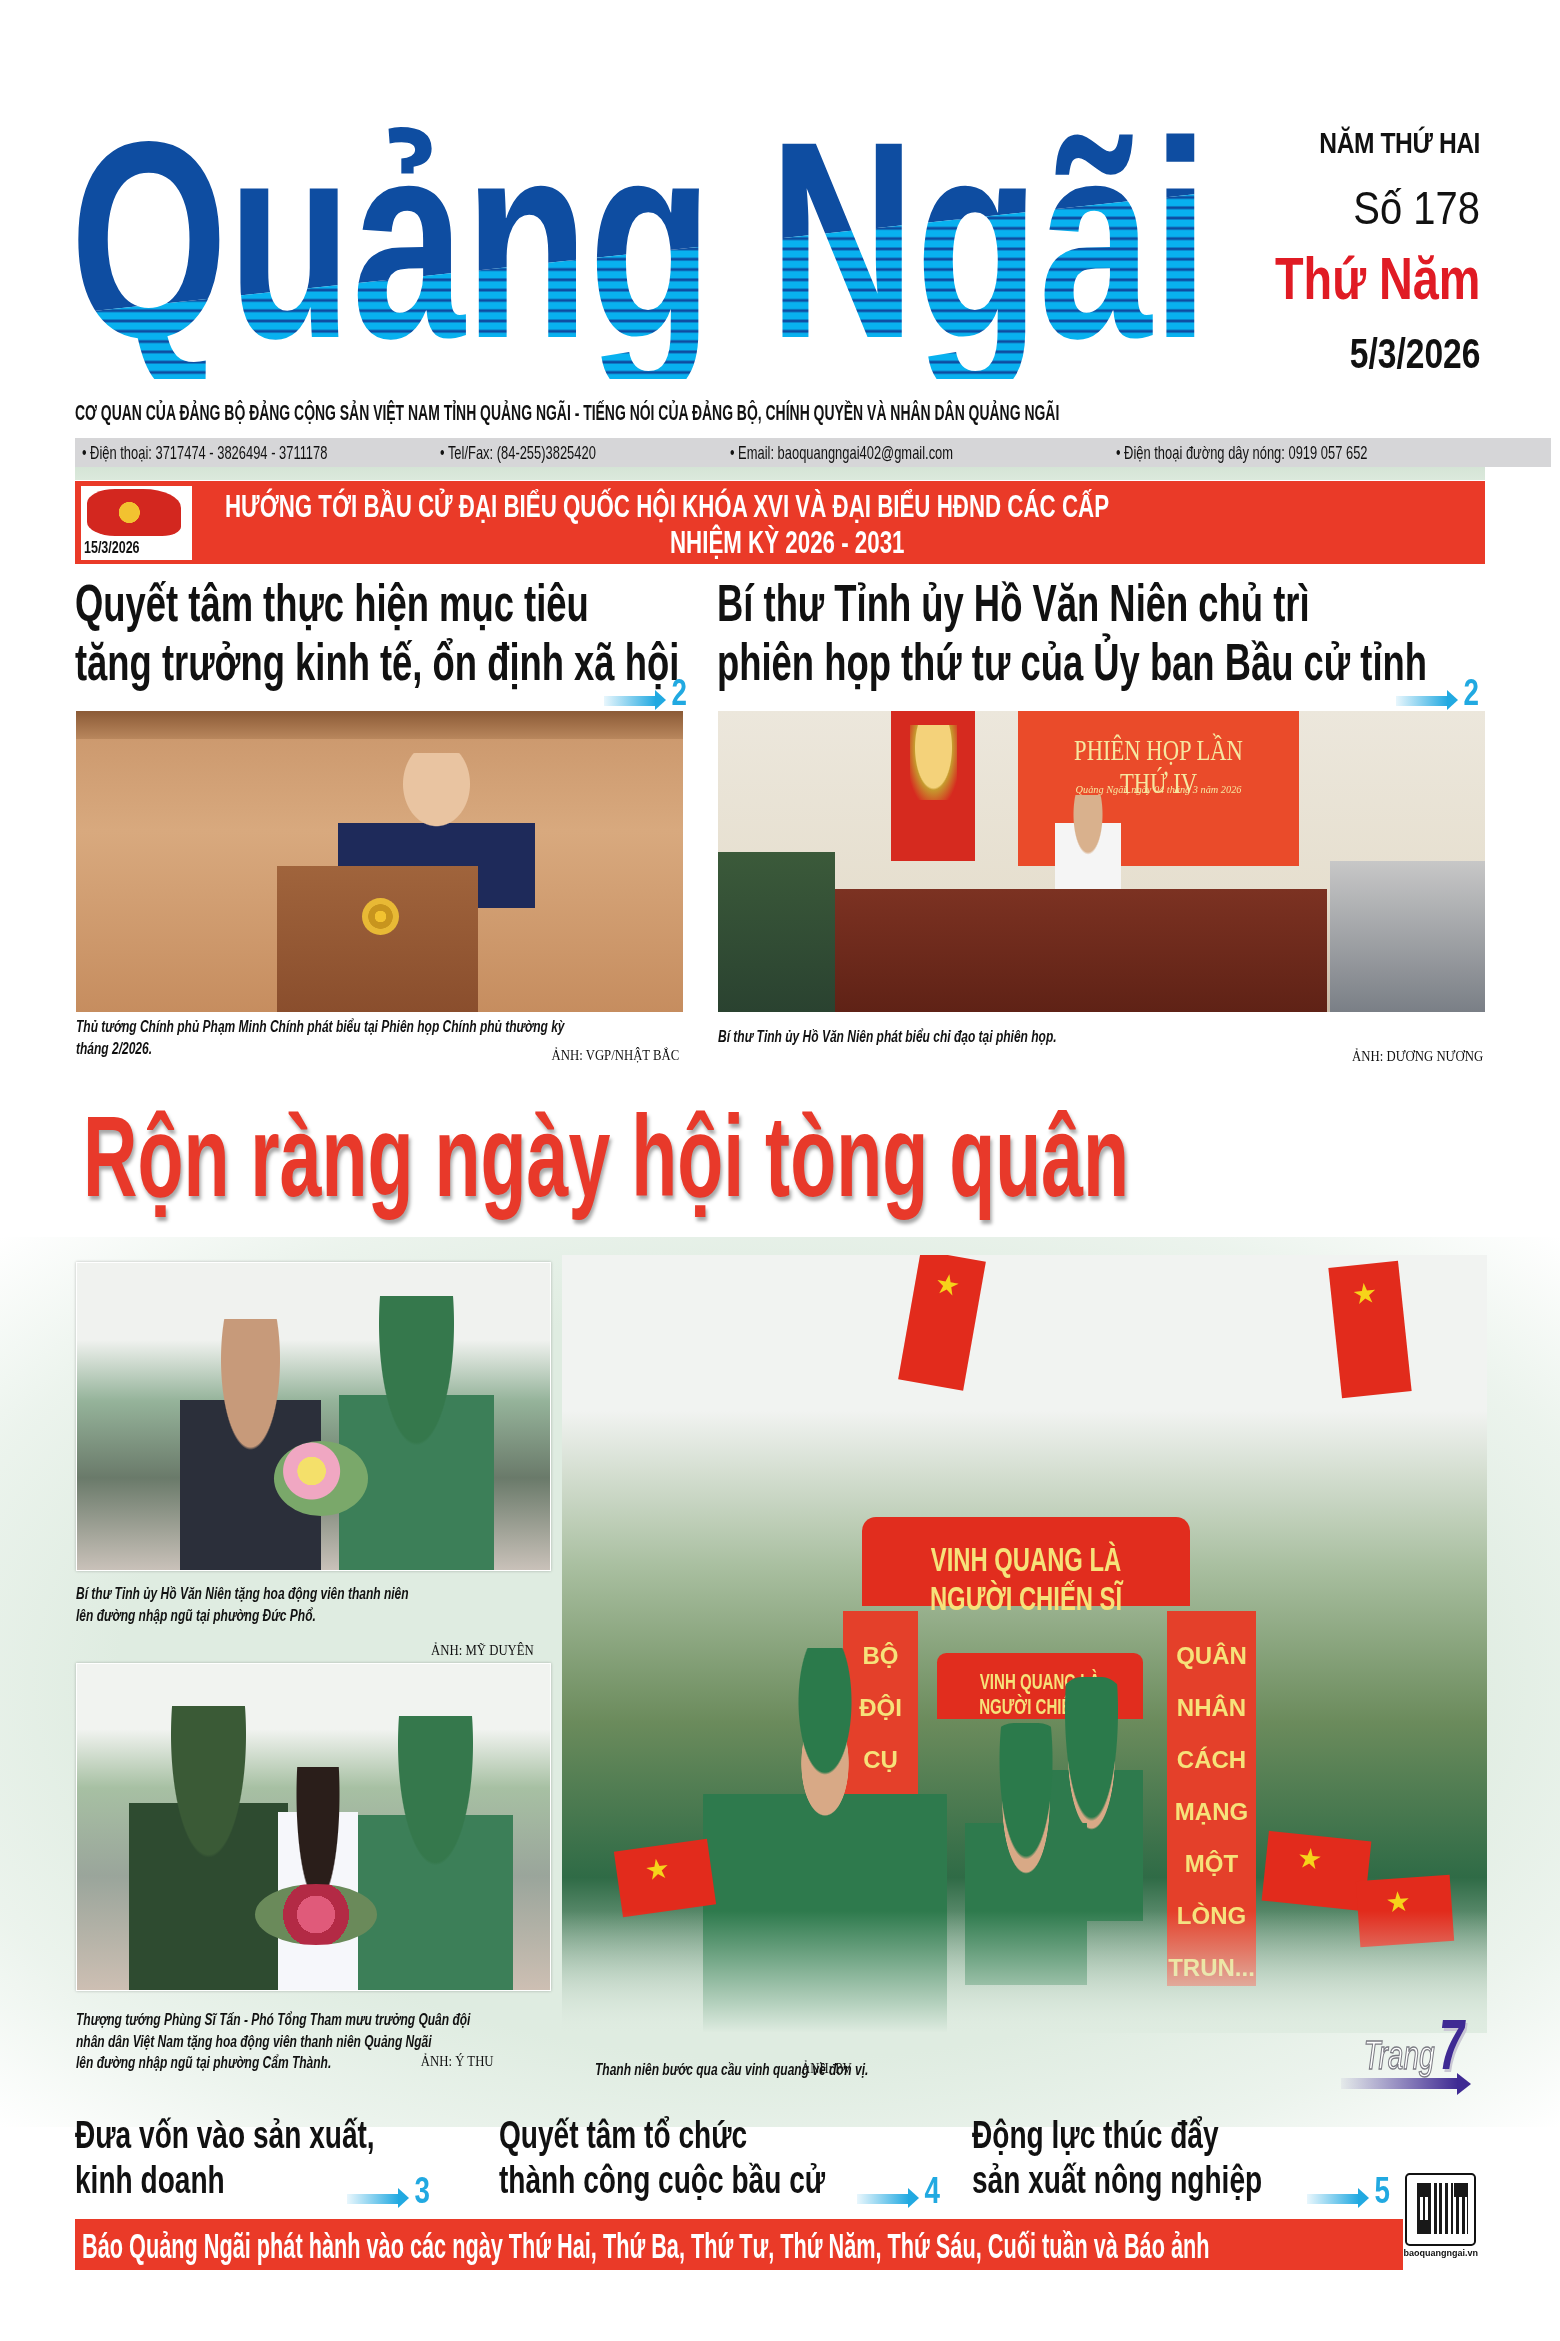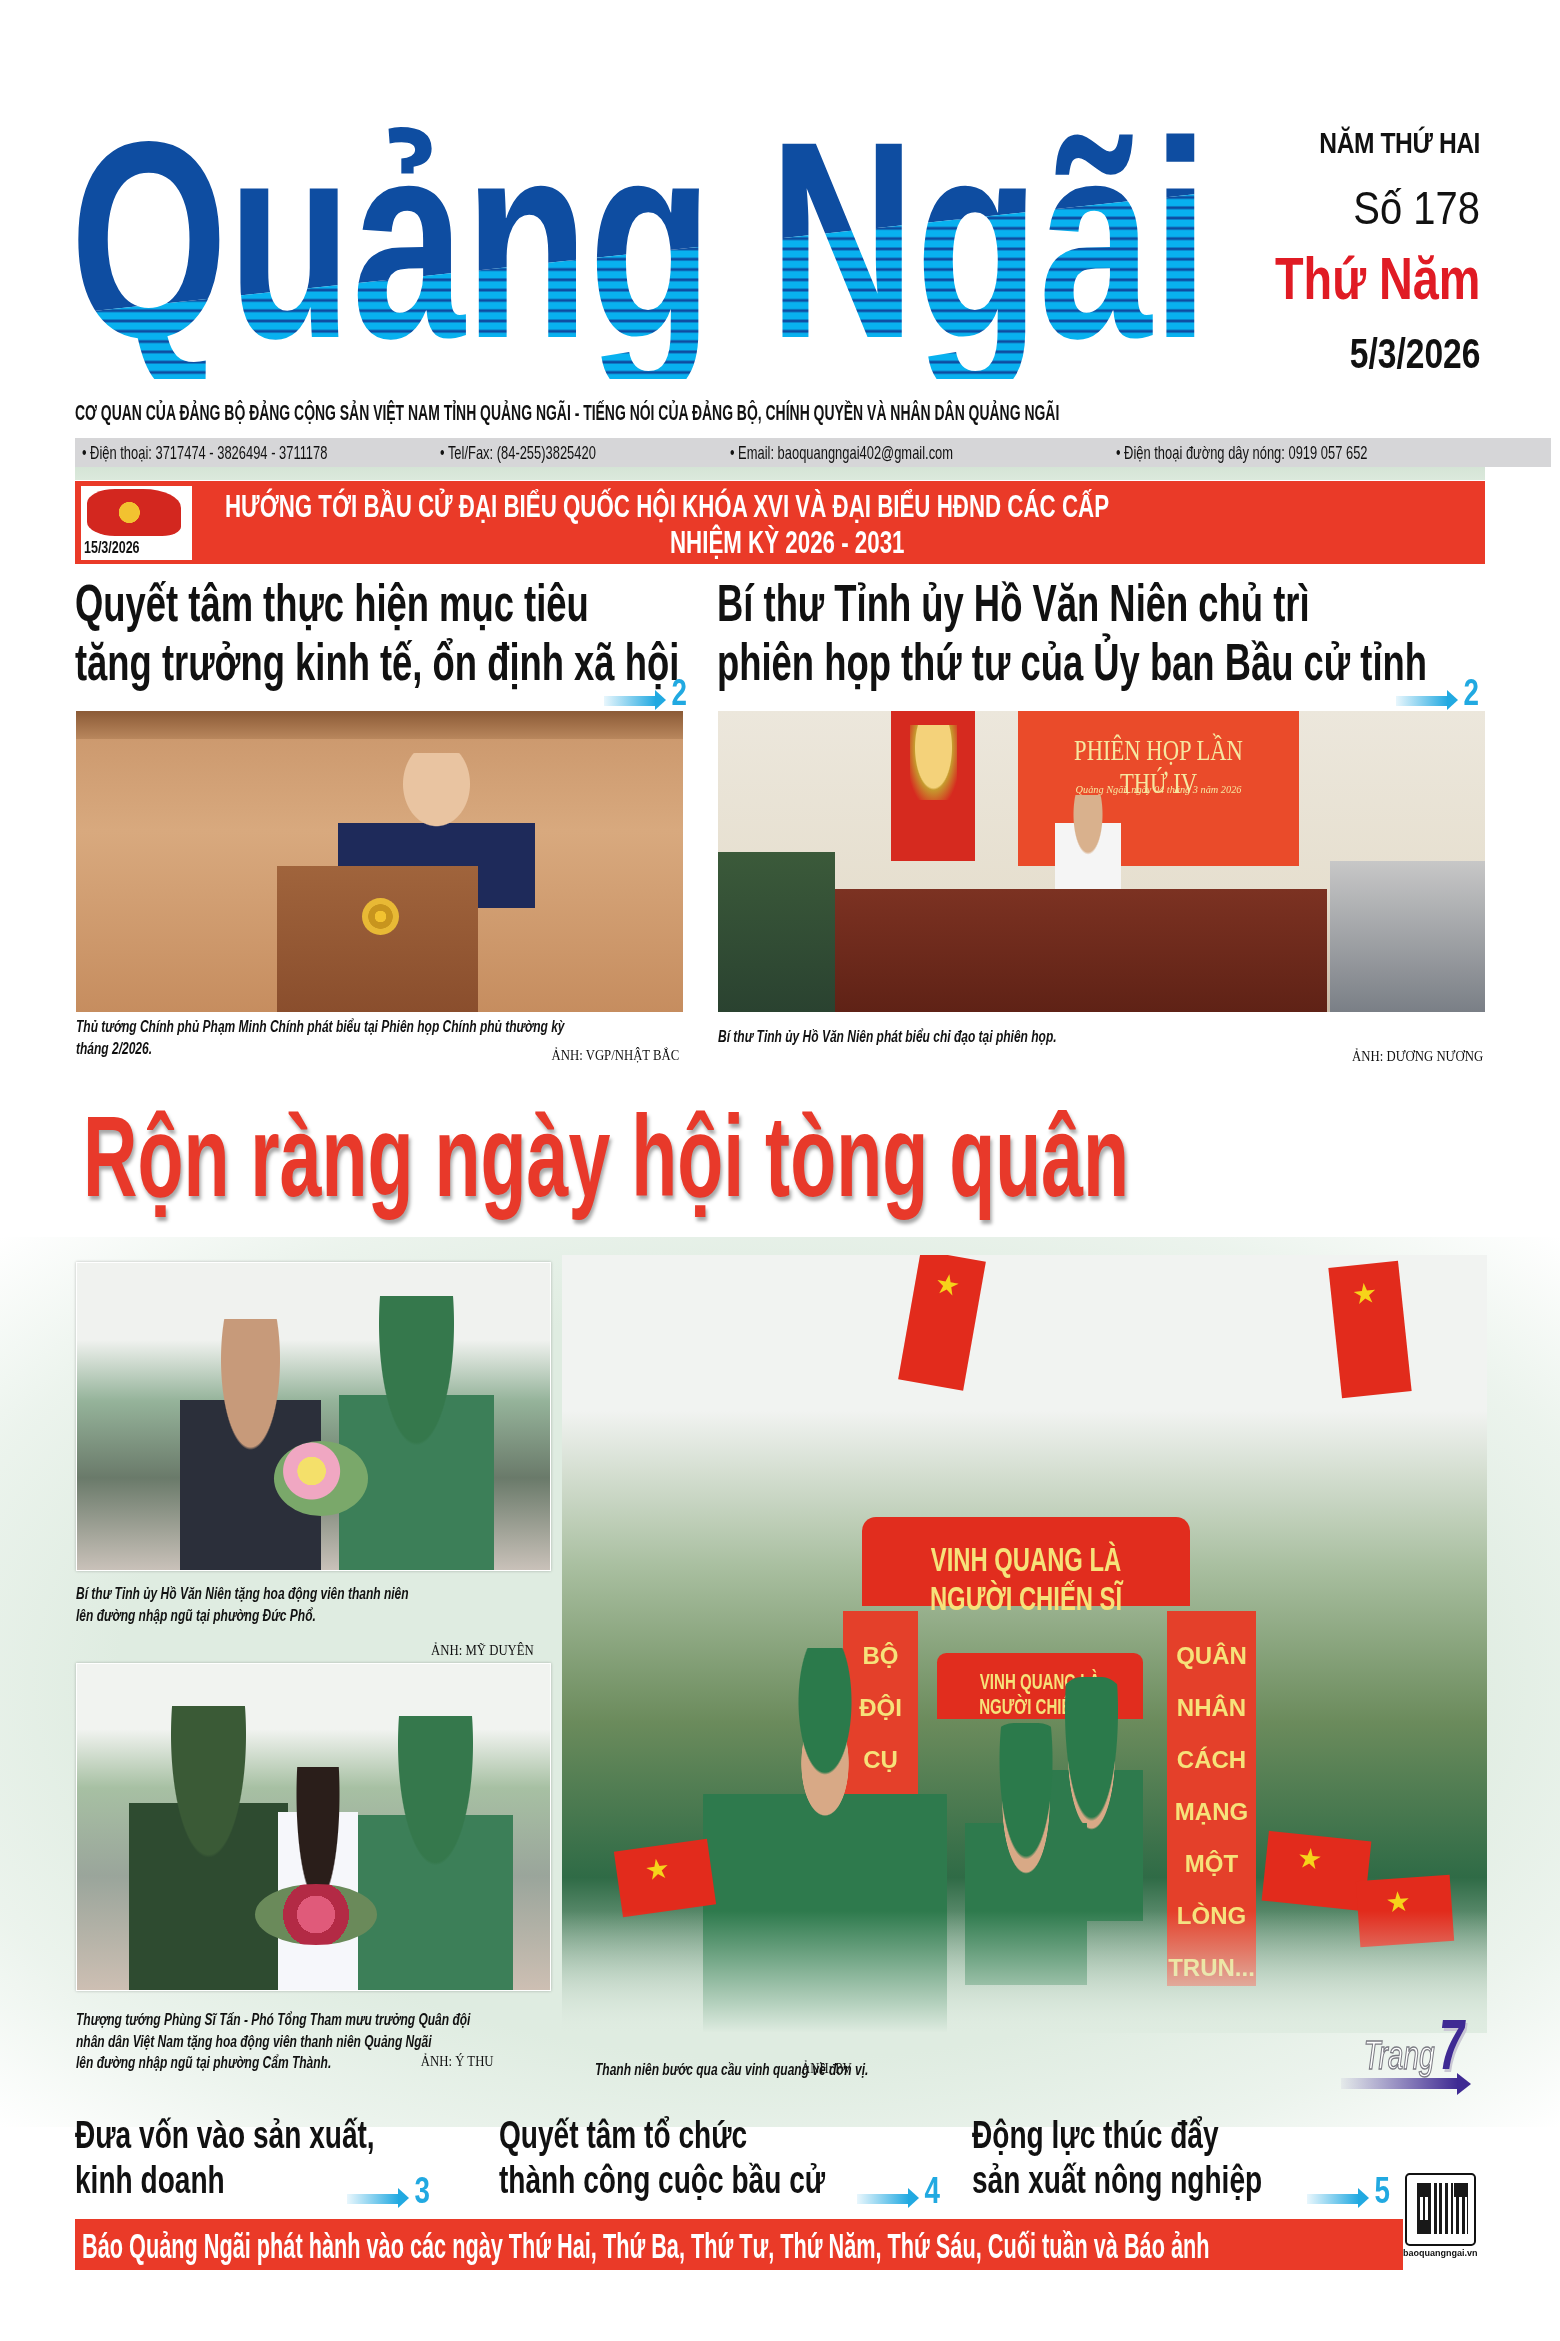--- a/index.html
+++ b/index.html
@@ -145,21 +145,21 @@
   #qr-box { left: 1403px; top: 2173px; width: 75px; height: 103px; background: #fff; }
   #qr-frame { position:absolute; left: 1.9px; top: 0; width: 71px; height: 73px; border: 2.8px solid #111; border-radius: 4.7px; background: #fff; }
   #qr-code { position:absolute; left: 10.3px; top: 7.5px; width: 51px; height: 51px;
     background:
       linear-gradient(#000,#000) 0 0/14px 14px no-repeat,
       linear-gradient(#000,#000) 37px 0/14px 14px no-repeat,
       linear-gradient(#000,#000) 0 37px/14px 14px no-repeat,
       repeating-linear-gradient(90deg, #000 0 2.8px, #fff 2.8px 5.6px),
       repeating-linear-gradient(0deg, #000 0 2.8px, transparent 2.8px 5.6px);
     background-blend-mode: normal; opacity: 0.9; }
-  #qr-label { position:absolute; left: 0; top: 75px; width: 75px; text-align: left; font-size: 9px; font-weight: bold; white-space: nowrap; }
+  #qr-label { position:absolute; left: 0; top: 75px; width: 75px; text-align: right; font-size: 9px; font-weight: bold; white-space: nowrap; }
 </style>
 </head>
 <body>
 
 <div id="masthead-logo" class="abs">
   <svg viewBox="0 0 2450 560" preserveAspectRatio="none">
     <defs>
       <pattern id="stripes" width="10" height="22" patternUnits="userSpaceOnUse">
         <rect width="10" height="22" fill="#08b1ef"></rect>
         <rect y="15" width="10" height="6" fill="#0e4da1"></rect>

